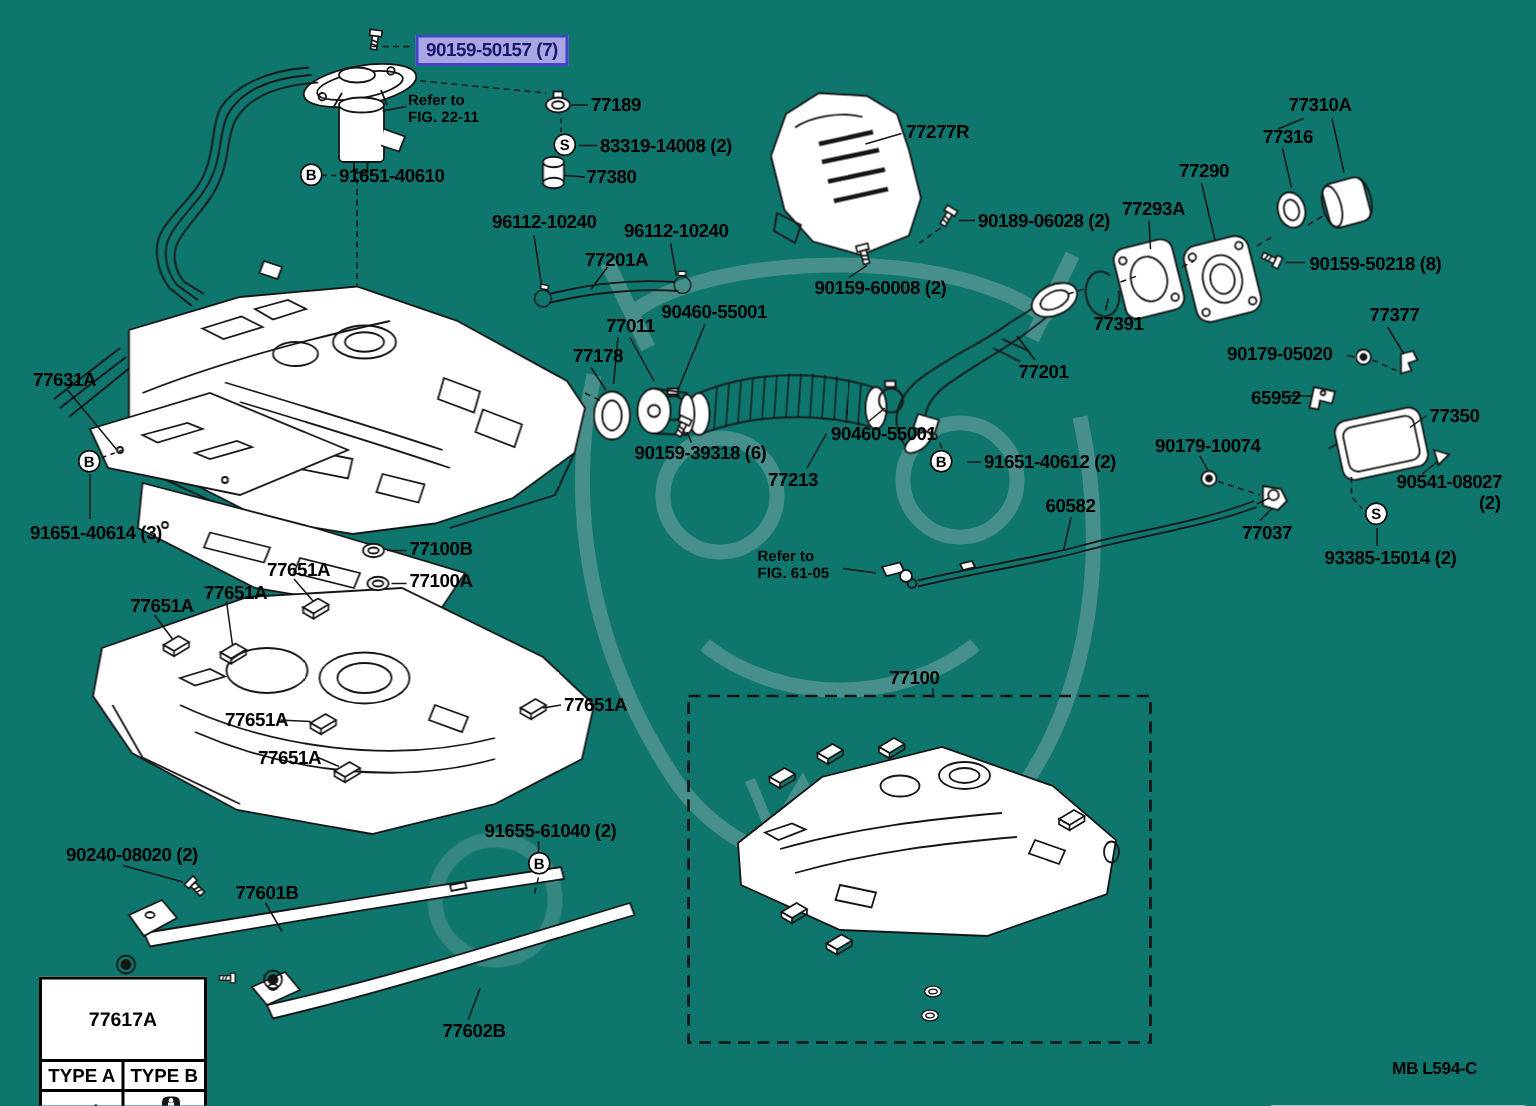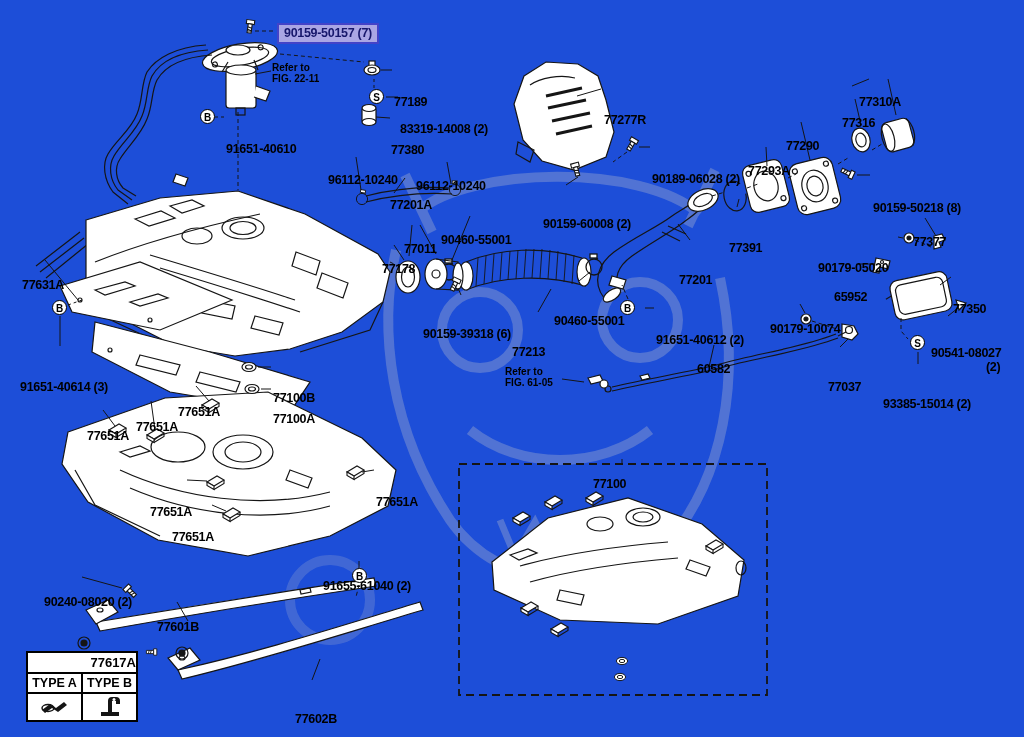--- a/index.html
+++ b/index.html
@@ -1,31 +1,31 @@
 <!DOCTYPE html>
 <html><head>
 <meta charset="utf-8">
 <style>
   html,body{margin:0;padding:0;background:#fff;}
-  .stage{position:relative;width:1024px;height:737px;background:#1d4ed8;overflow:hidden;
+  .stage{position:relative;width:1024px;height:737px;background:#0f766e;overflow:hidden;
          font-family:"Liberation Sans",sans-serif;}
   svg.art{position:absolute;left:0;top:0;}
   .lbl{position:absolute;font-weight:bold;font-size:12.5px;letter-spacing:-0.3px;
-       color:#000;white-space:nowrap;line-height:1;margin-top:32px;}
+       color:#000;white-space:nowrap;line-height:1;}
   .lbl.small{font-size:11.5px;}
   .note{position:absolute;font-weight:bold;font-size:10px;line-height:1.1;
         color:#000;white-space:nowrap;}
   .marker{position:absolute;width:15px;height:15px;border:1.6px solid #000;border-radius:50%;
           background:#fff;font-weight:bold;font-size:10px;line-height:15px;text-align:center;
           color:#000;box-sizing:border-box;}
   .hl{position:absolute;font-weight:bold;font-size:12.5px;letter-spacing:-0.3px;line-height:1;
       padding:2px 5px;border:2px solid #4343c8;background:#aaa6e4;color:#17176b;white-space:nowrap;}
   .type-table{position:absolute;left:26px;top:651px;width:112px;border:2px solid #000;
               background:#fff;box-sizing:border-box;}
-  .tt-header{font-weight:bold;font-size:13px;text-align:right;padding:2px 0;
+  .tt-header{font-weight:bold;font-size:13px;text-align:center;padding:19px 0;
              border-bottom:2px solid #000;}
   .tt-cols,.tt-icons{display:flex;}
   .tt-col{flex:1;font-weight:bold;font-size:12.5px;text-align:center;padding:2px 0;
           border-bottom:2px solid #000;}
   .tt-col:first-child,.tt-cell:first-child{border-right:2px solid #000;}
   .tt-cell{flex:1;height:26px;display:flex;align-items:center;justify-content:center;}
 </style>
 </head>
 <body>
 

